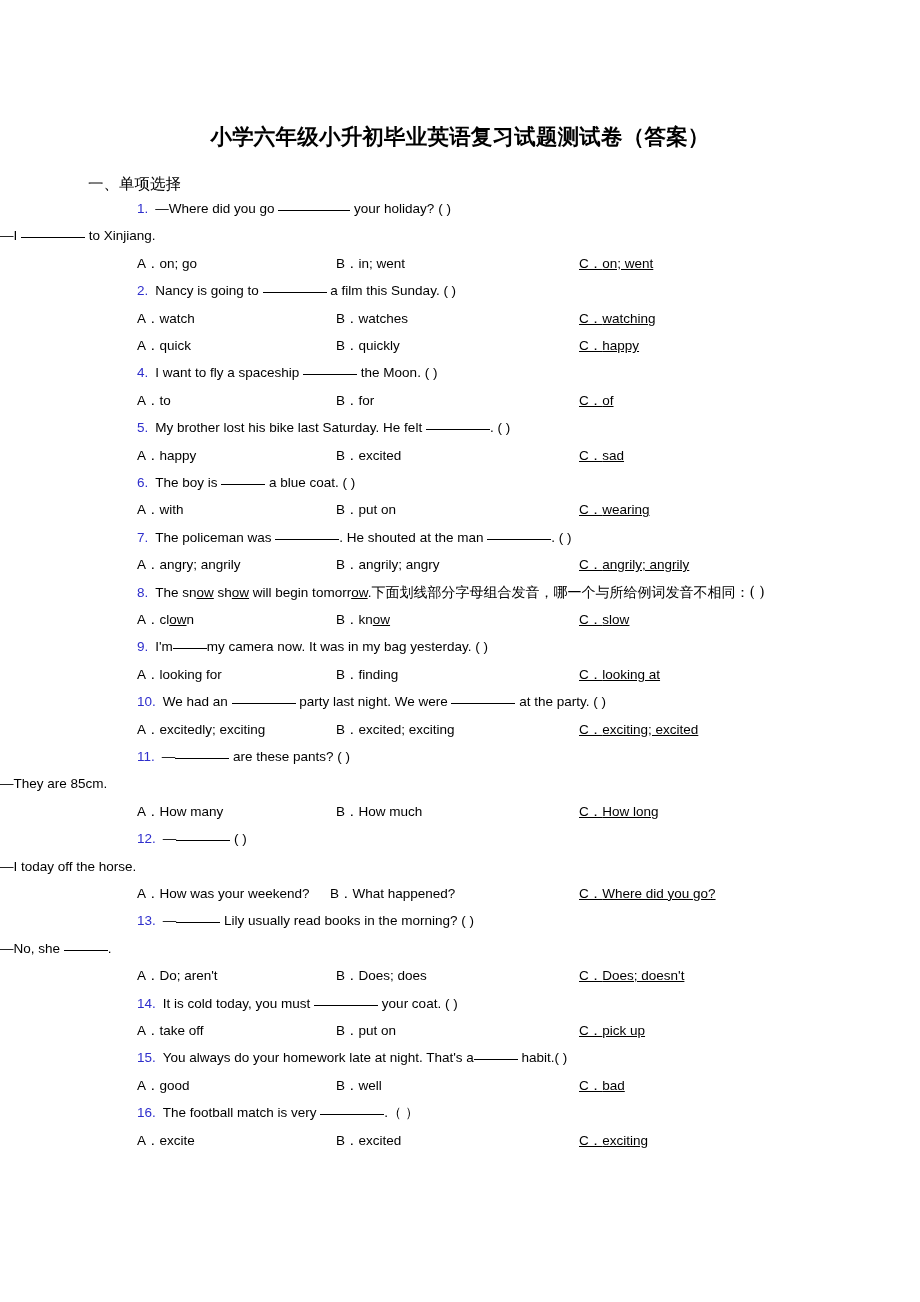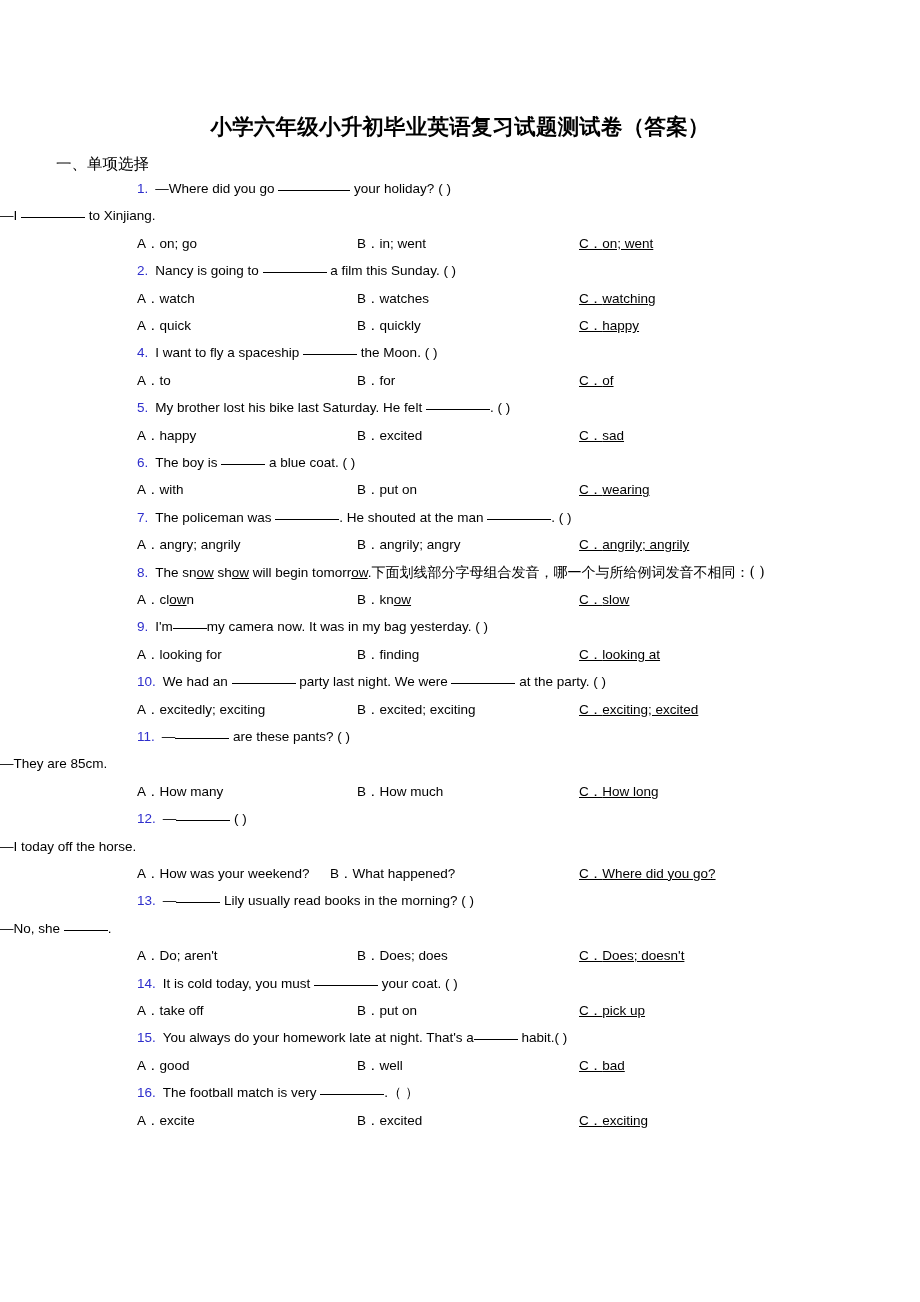--- a/index.html
+++ b/index.html
@@ -34,32 +34,32 @@
   
   .content {
     position: absolute;
     left: 0;
     top: 0;
     width: 920px;
     z-index: 2;
   }
 
   .doc-title {
-    margin: 4px;
+    margin: 14px;
     padding: 108px 0 0 0;
     text-align: center;
     font-size: 21.5px;
     font-weight: bold;
     letter-spacing: 0.2px;
     font-family: "DejaVu Serif", "Liberation Serif", serif;
   }
 
   .section-head {
     margin: 0;
-    padding: 9px 0 0 56px;
+    padding: 9px 0 0 88px;
     font-size: 15.5px;
     font-family: Liberation Sans, sans-serif;
     font-weight: normal;
   }
 
   
   .line {
     position: relative;
     padding-left: 112px;
     font-size: 13.5px;
@@ -100,21 +100,21 @@
     position: relative;
     height: 27.4px;
     font-size: 13.5px;
     line-height: 27.4px;
   }
   .opt {
     position: absolute;
     white-space: nowrap;
   }
   .opt-a { left: 137px; }
-  .opt-b { left: 357px; }
+  .opt-b { left: 336px; }
   .opt-c { left: 579px; text-decoration: underline; }
   .opt.narrow-b { left: 330px; }
 
   .sub-line {
     font-size: 13.5px;
     line-height: 27.4px;
     white-space: nowrap;
   }
 </style>
 </head>

